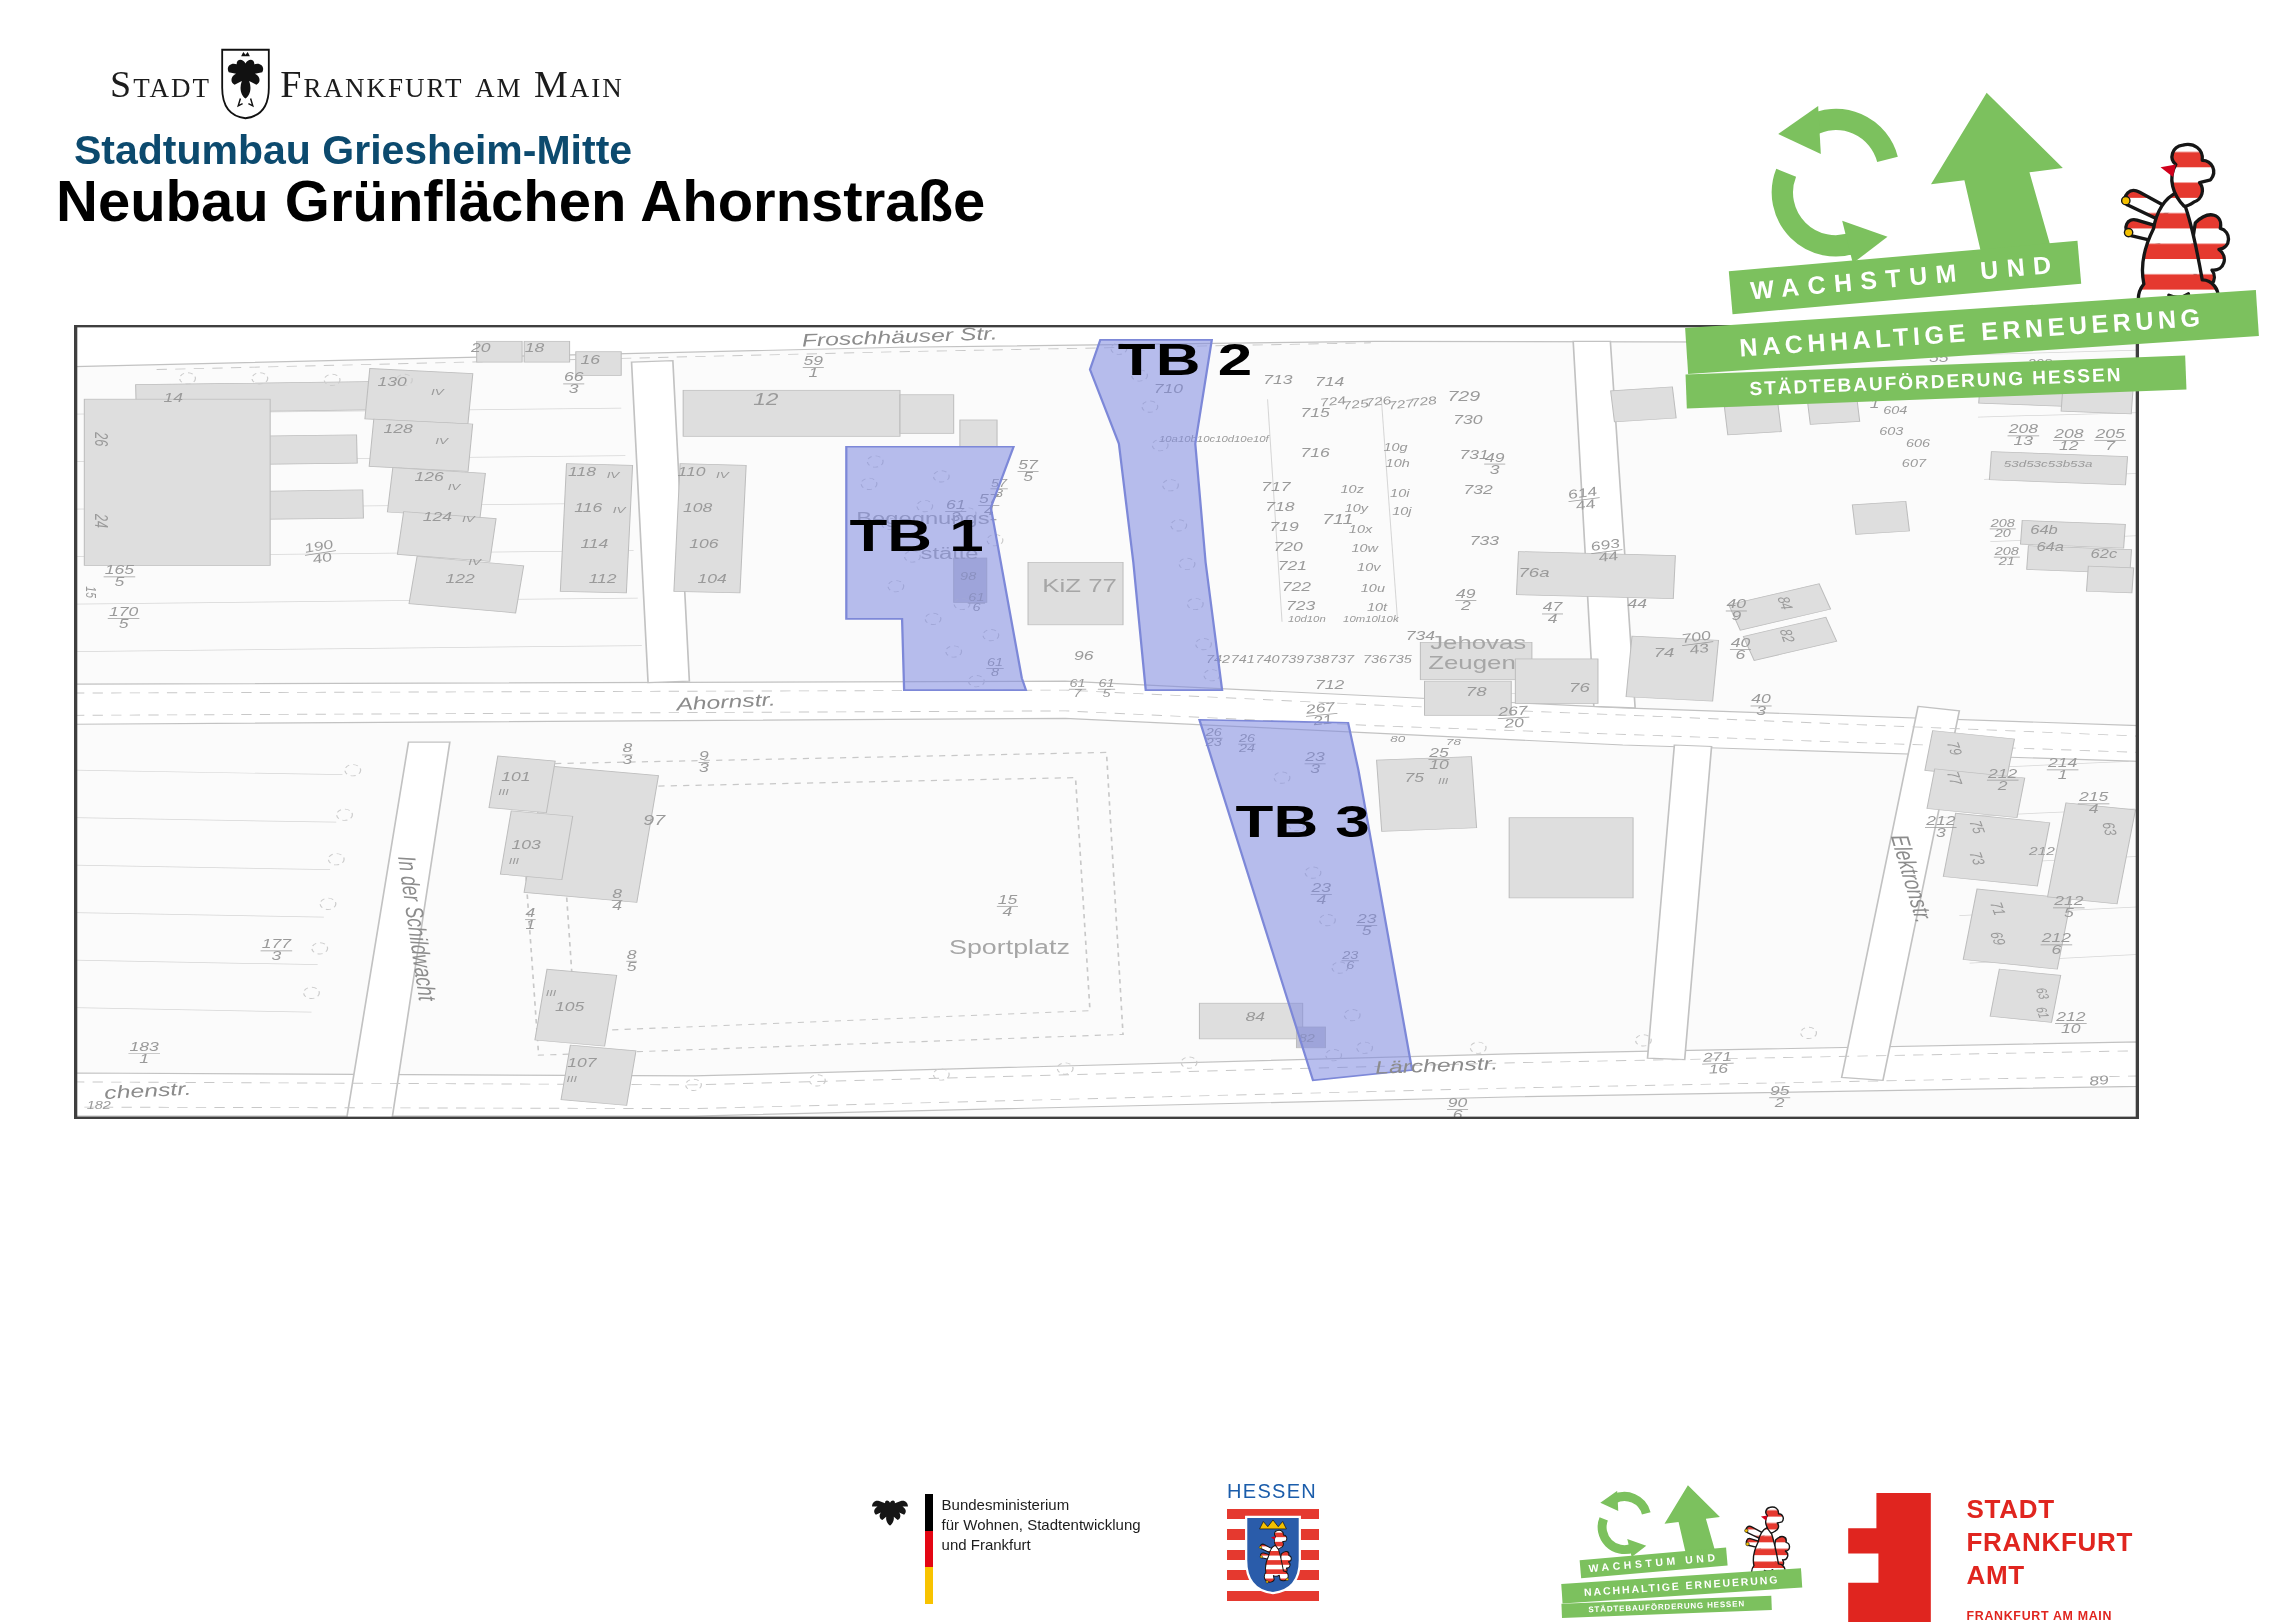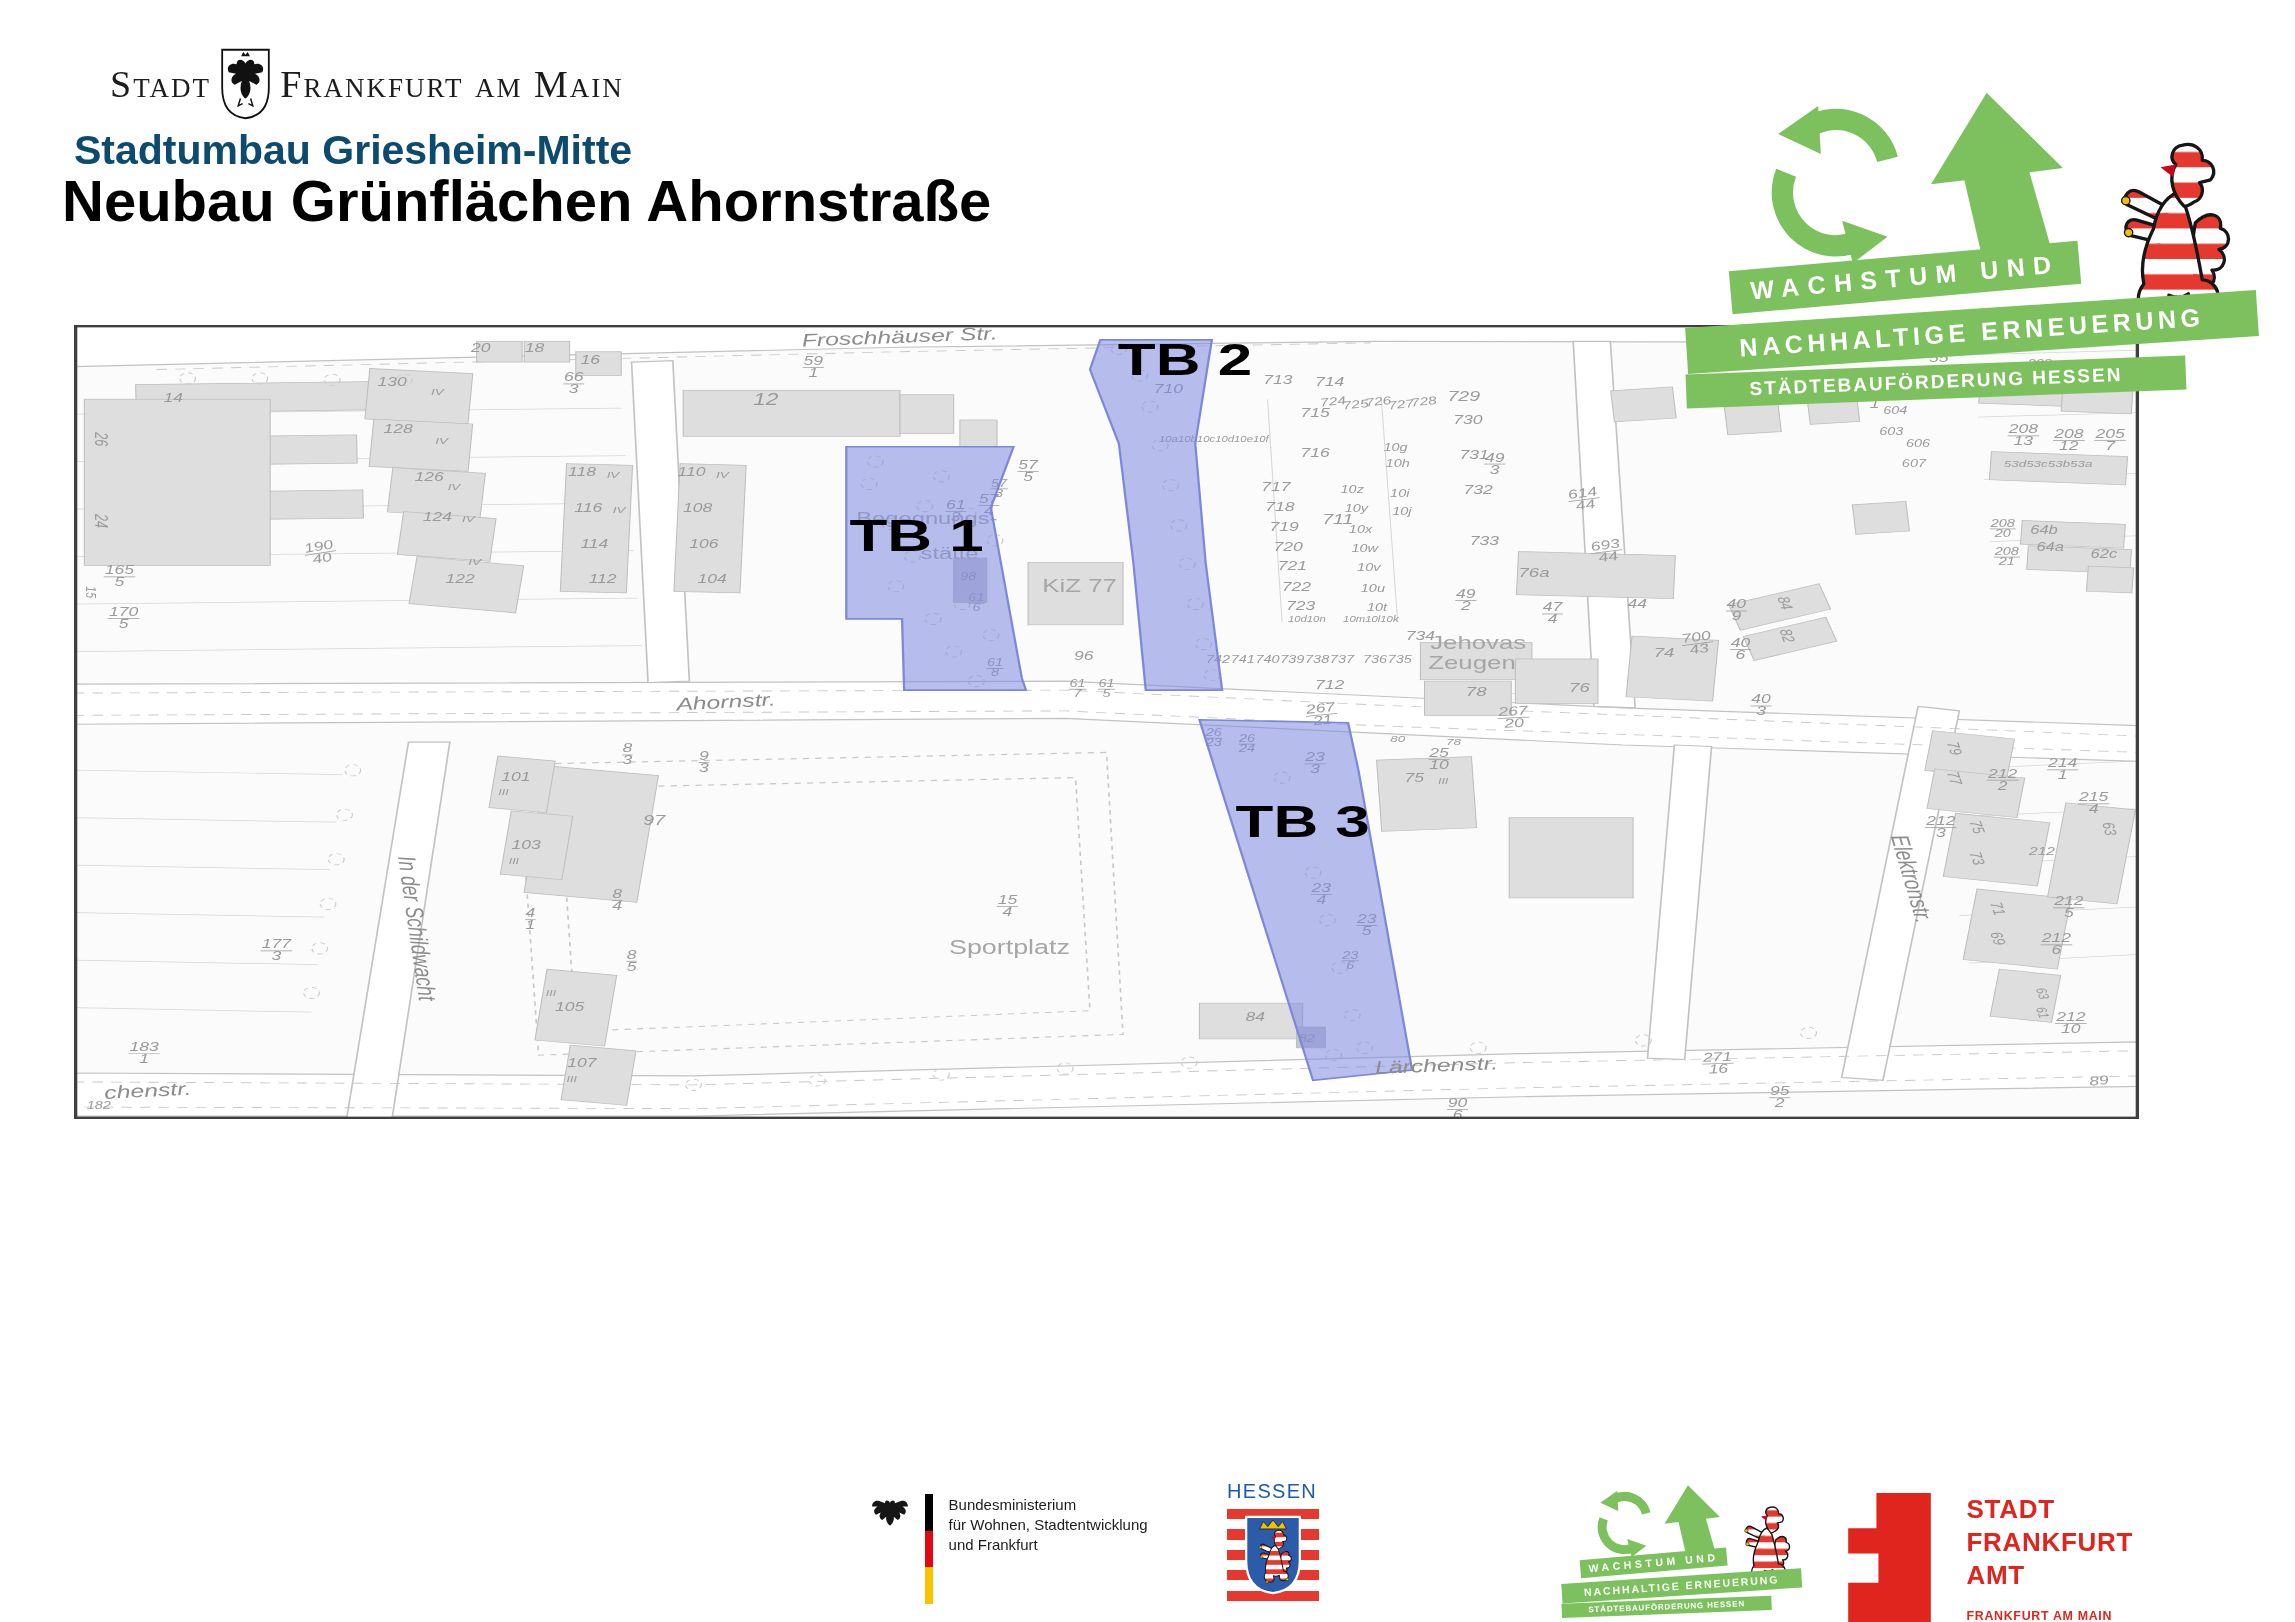--- a/index.html
+++ b/index.html
@@ -6,21 +6,21 @@
   *{margin:0;padding:0;box-sizing:border-box;}
   body{background:#fff;font-family:"Liberation Sans",sans-serif;}
   #page{position:relative;width:2295px;height:1622px;background:#fff;overflow:hidden;padding-left:16px;}
   .abs{position:absolute;}
 
   
   #citylogo{left:110px;top:46px;display:flex;align-items:center;color:#1c1c1c;
             font-family:"Liberation Serif",serif;font-variant:small-caps;font-size:38px;letter-spacing:2px;}
   #citylogo svg{margin:0 9.2px;}
   #title1{left:74px;top:127px;font-size:41px;font-weight:bold;color:#0c4a6e;letter-spacing:0px;}
-  #title2{left:62px;top:167px;font-size:58px;font-weight:bold;color:#000;}
+  #title2{left:56px;top:167px;font-size:58px;font-weight:bold;color:#000;}
   #subtitle{left:74px;top:258px;font-size:24px;font-weight:bold;color:#000;line-height:31px;}
 
   
   .prlogo{width:576px;height:307px;}
   #prlogo-big{left:1694px;top:92px;z-index:6;}
   #prlogo-small{left:1565px;top:1485px;transform:scale(0.42);transform-origin:top left;z-index:2;}
   .pr-recycle{position:absolute;left:62px;top:14.4px;width:167px;height:160px;color:var(--green);}
   .pr-arrow{position:absolute;left:196px;top:0px;width:216px;height:186px;color:var(--green);}
   .pr-lion{position:absolute;left:404px;top:44px;width:139px;height:196px;}
   .pr-b{position:absolute;background:var(--green);color:#fff;font-weight:bold;display:flex;
@@ -30,21 +30,21 @@
   .pr-b3{left:-7.9px;top:273px;width:500px;height:34px;font-size:19px;letter-spacing:2px;transform:rotate(-2.2deg);}
 
   
   #map{left:74px;top:325px;width:2065px;height:794px;background:#fff;z-index:1;}
   #mapsvg{width:100%;height:100%;display:block;}
 
   
   .bund{left:871px;top:1494px;display:flex;color:#1c1c1c;}
   .bund .stripe{width:7.9px;height:110px;margin-left:15.7px;display:flex;flex-direction:column;}
   .bund .stripe i{flex:1;}
-  .bund .btxt{margin-left:16px;font-size:15px;line-height:20px;padding-top:1.3px;color:#1c1c1c;}
+  .bund .btxt{margin-left:9px;font-size:15px;line-height:20px;padding-top:1.3px;color:#1c1c1c;}
   .hessen{left:1227px;top:1480px;width:93px;}
   .hessen .hword{color:var(--hblue);font-weight:normal;font-size:20px;letter-spacing:1.3px;}
   .hessen .hflag{position:relative;margin-top:5.9px;width:92px;height:92px;}
   .hessen .hflag .stripes{position:absolute;inset:0;display:flex;flex-direction:column;}
   .hessen .hflag .stripes i{flex:1;}
   .hessen .hflag svg{position:absolute;left:15.7px;top:5.2px;}
   .stb{left:1396px;top:1490px;width:150px;}
   .stb .houses{display:block;}
   .stb .t1{margin-top:9.2px;font-size:15px;font-weight:bold;color:#575756;line-height:17.7px;letter-spacing:0.7px;}
   .stb .t2{margin-top:5.9px;font-size:9.2px;color:#575756;line-height:11.8px;}

